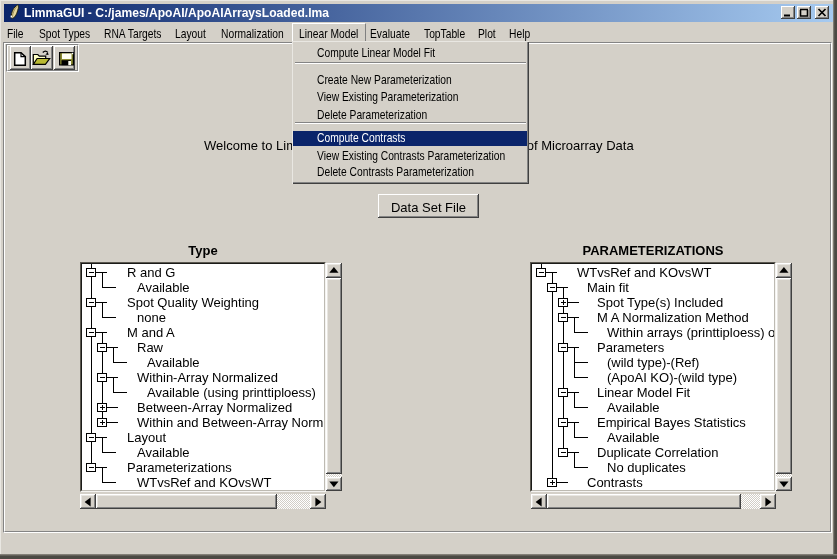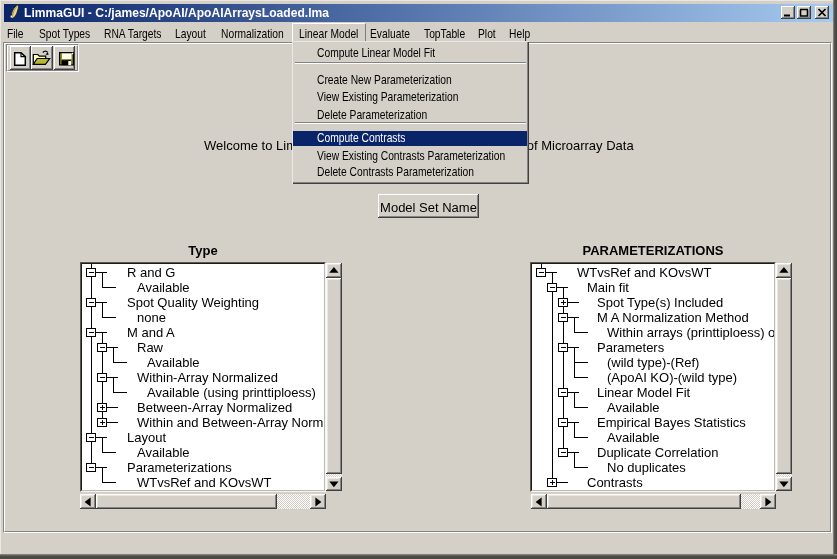--- a/index.html
+++ b/index.html
@@ -82,21 +82,21 @@
     <svg width="21" height="23" viewBox="0 0 21 23" style="position:absolute;left:0;top:0">
 <rect x="5" y="6" width="15" height="13.5" fill="#000"></rect>
 <rect x="6.2" y="7.2" width="12.6" height="11.2" fill="#8b8b30"></rect>
 <rect x="8" y="7.5" width="9.5" height="5.5" fill="#fffff2"></rect>
 <rect x="7.5" y="14.2" width="9.5" height="5" fill="#000"></rect>
 <rect x="14.3" y="15" width="2.7" height="4.2" fill="#fffff2"></rect>
 <rect x="17.8" y="6.8" width="1.4" height="1.4" fill="#fff"></rect>
 </svg>
   </div>
 <div class="abs" style="left:204px;top:137.7px;white-space:pre" id="welcome">Welcome to LimmaGUI - Linear Models for the Analysis of Microarray Data</div>
-<div class="btn" style="left:378px;top:194px;width:101px;height:24px;text-align:center;line-height:27px">Model Set Name</div>
+<div class="btn" style="left:378px;top:194px;width:101px;height:24px;text-align:center;line-height:27px">Data Set File</div>
 <div class="abs" style="left:80px;top:243.2px;width:246px;text-align:center;font-weight:bold">Type</div>
 <div class="abs" style="left:530px;top:243.2px;width:246px;text-align:center;font-weight:bold">PARAMETERIZATIONS</div>
 <div class="sunken-o" style="left:80px;top:262px;width:246px;height:230px">
     <div class="sunken-i">
       <div style="position:absolute;left:0px;top:0px;width:242px;height:226px;overflow:hidden">
         <svg width="242" height="226" viewBox="0 0 242 226" style="position:absolute;left:0;top:0" shape-rendering="crispEdges">
           <rect x="8.5" y="0" width="1" height="203" fill="#000"></rect>
           <rect x="19.5" y="8" width="1" height="15" fill="#000"></rect>
           <rect x="20" y="22.5" width="13.5" height="1" fill="#000"></rect>
           <rect x="19.5" y="38" width="1" height="15" fill="#000"></rect>

